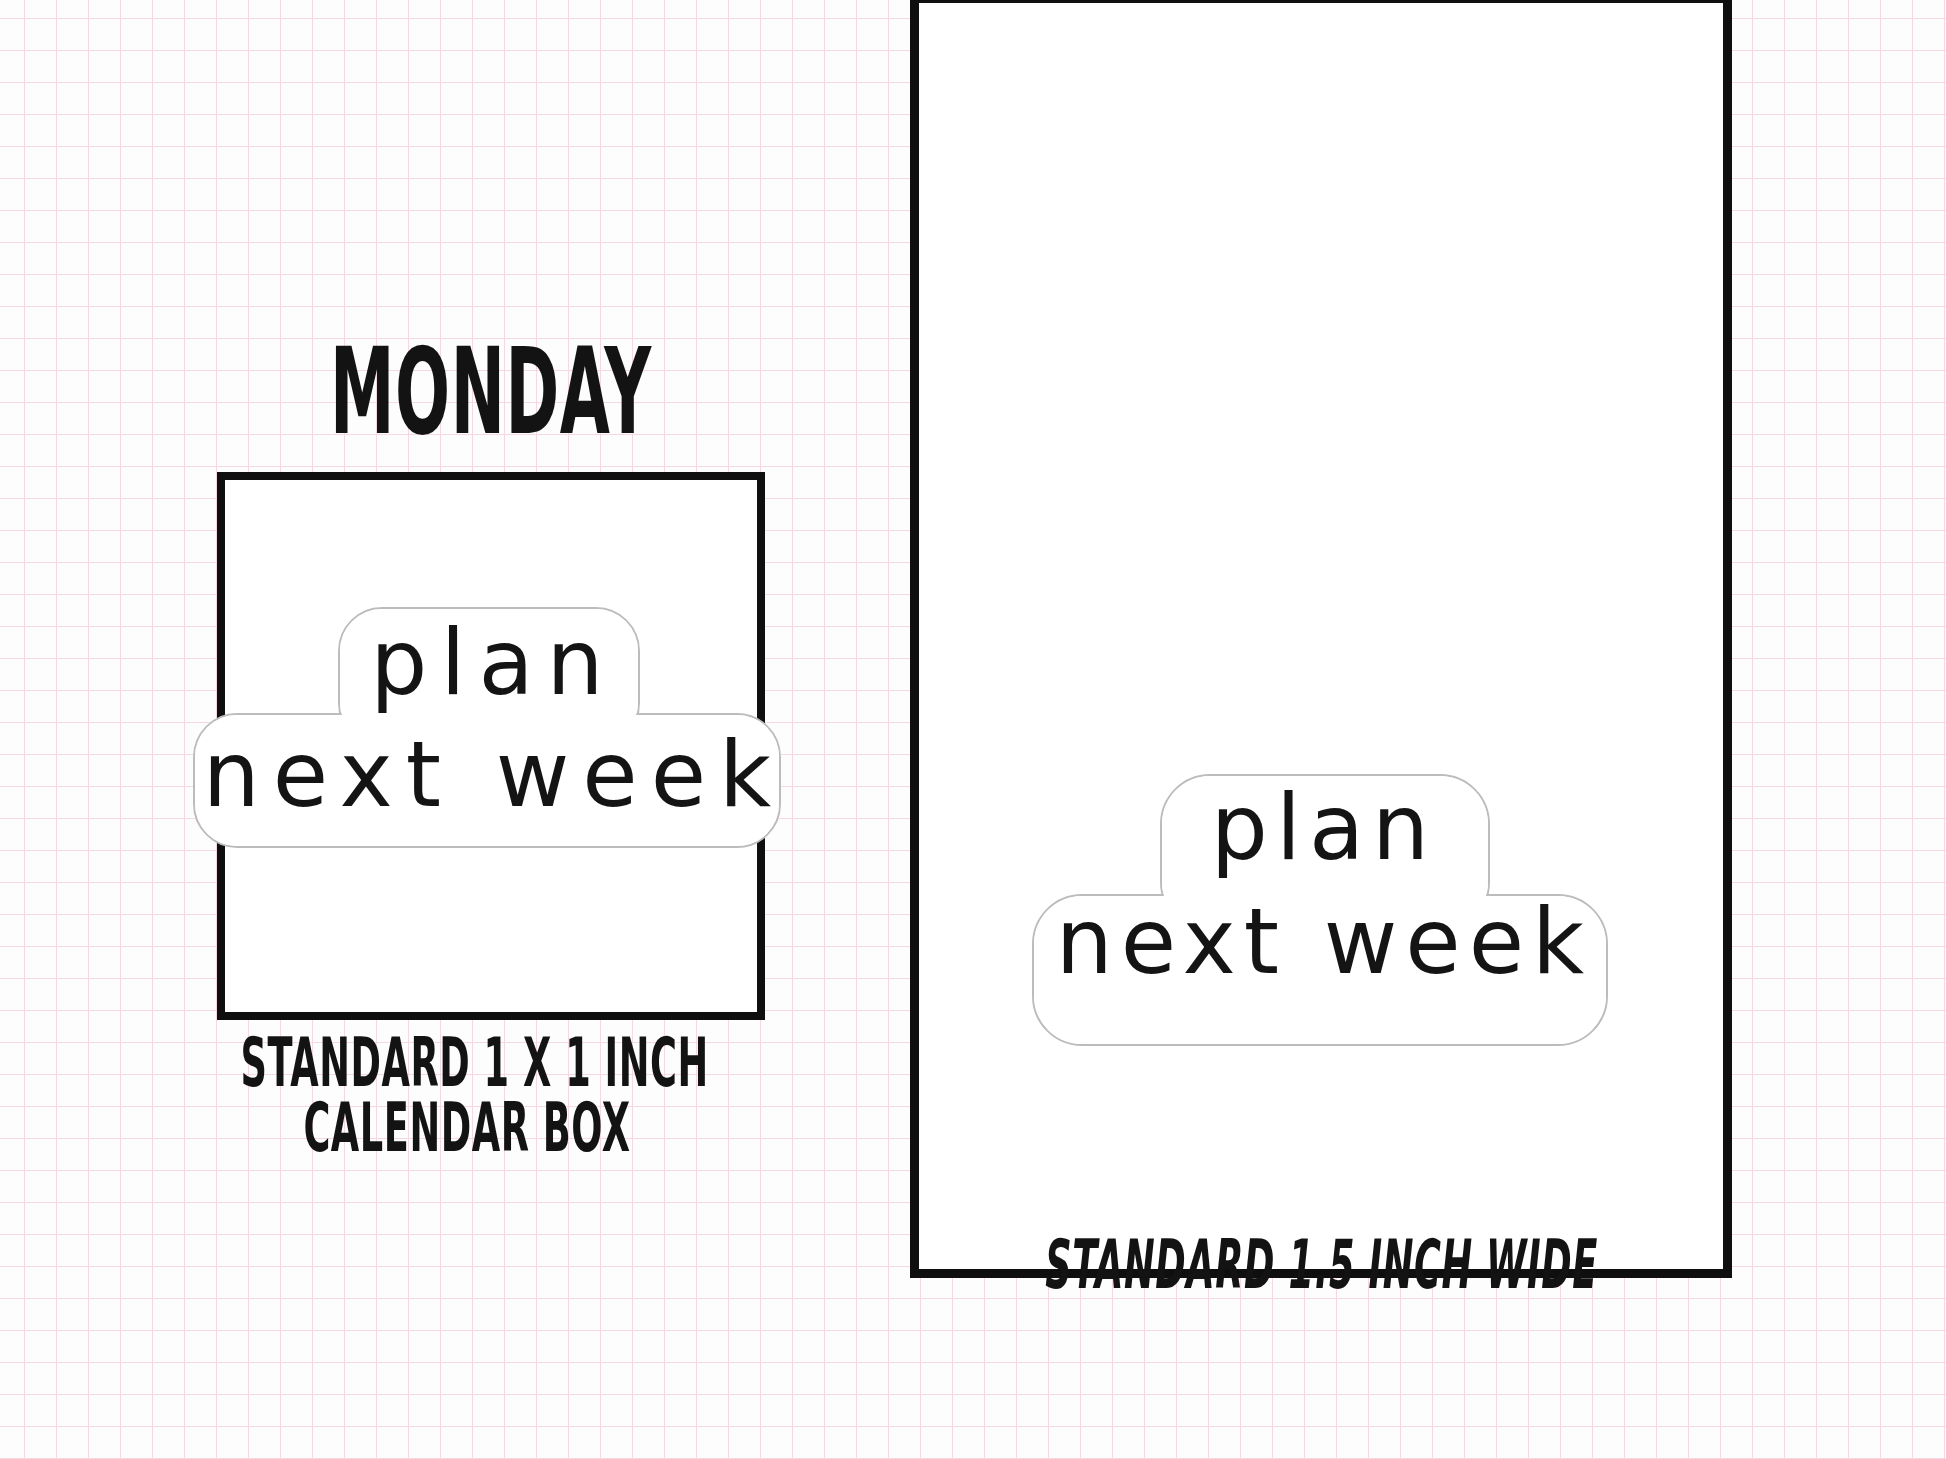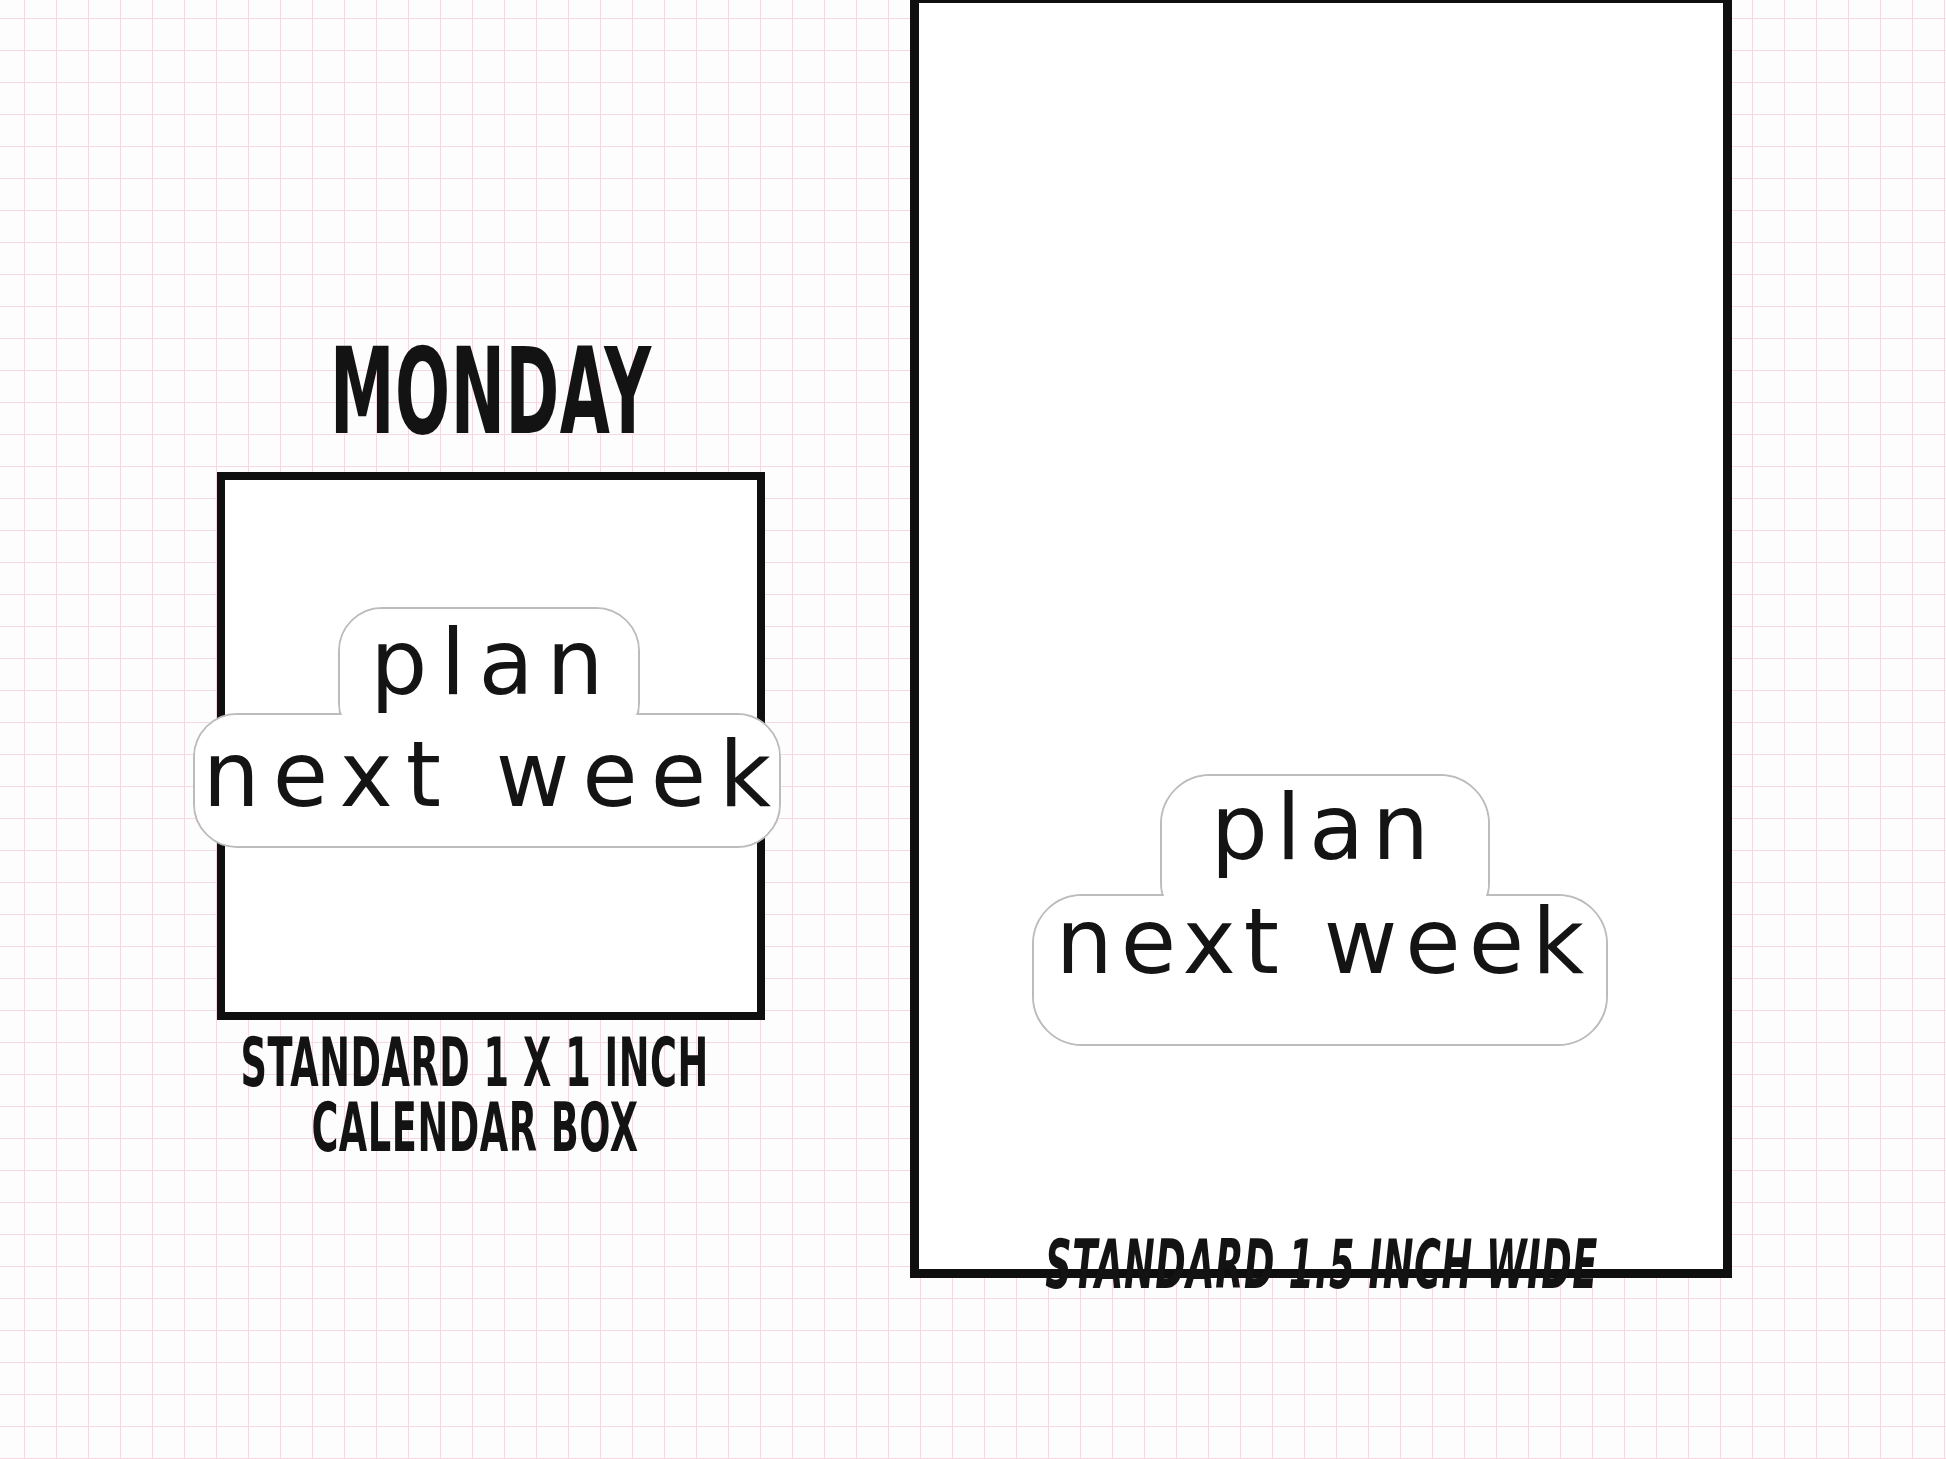--- a/index.html
+++ b/index.html
@@ -22,21 +22,21 @@
     position:absolute;display:flex;justify-content:center;align-items:flex-start;
     color:#131313;font-weight:bold;white-space:nowrap;
   }
   .caps-line>span{
     display:inline-block;transform:scaleX(0.54);transform-origin:center top;
     line-height:1;letter-spacing:1px;
   }
   .monday{left:217px;top:332px;width:548px;font-size:120px;align-items:flex-end;}
   .cap-small{font-size:68px;}
   .cap-left-1{left:195px;top:1029px;width:560px;}
-  .cap-left-2{left:195px;top:1094px;width:560px;}
+  .cap-left-2{left:187px;top:1094px;width:560px;}
   .cap-right-1{left:1042px;top:1231px;width:560px;font-style:italic;}
   .cap-right-2{left:1042px;top:1296px;width:560px;}
 
   
   .calendar-box{
     position:absolute;left:217px;top:472px;width:548px;height:548px;
     box-sizing:border-box;border:8px solid #0f0f0f;background:#ffffff;
   }
   .planner-column{
     position:absolute;left:910px;top:-6px;width:822px;height:1284px;

